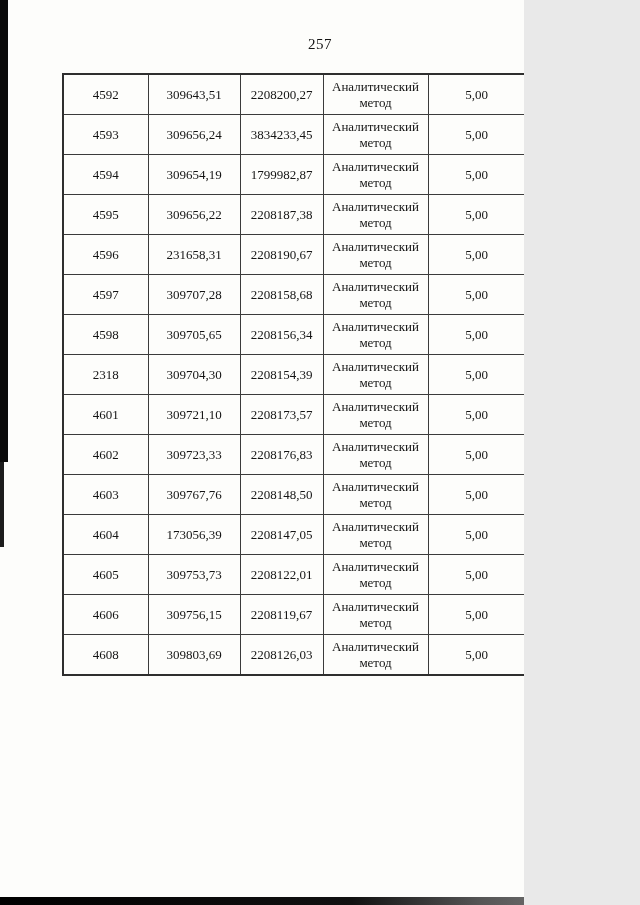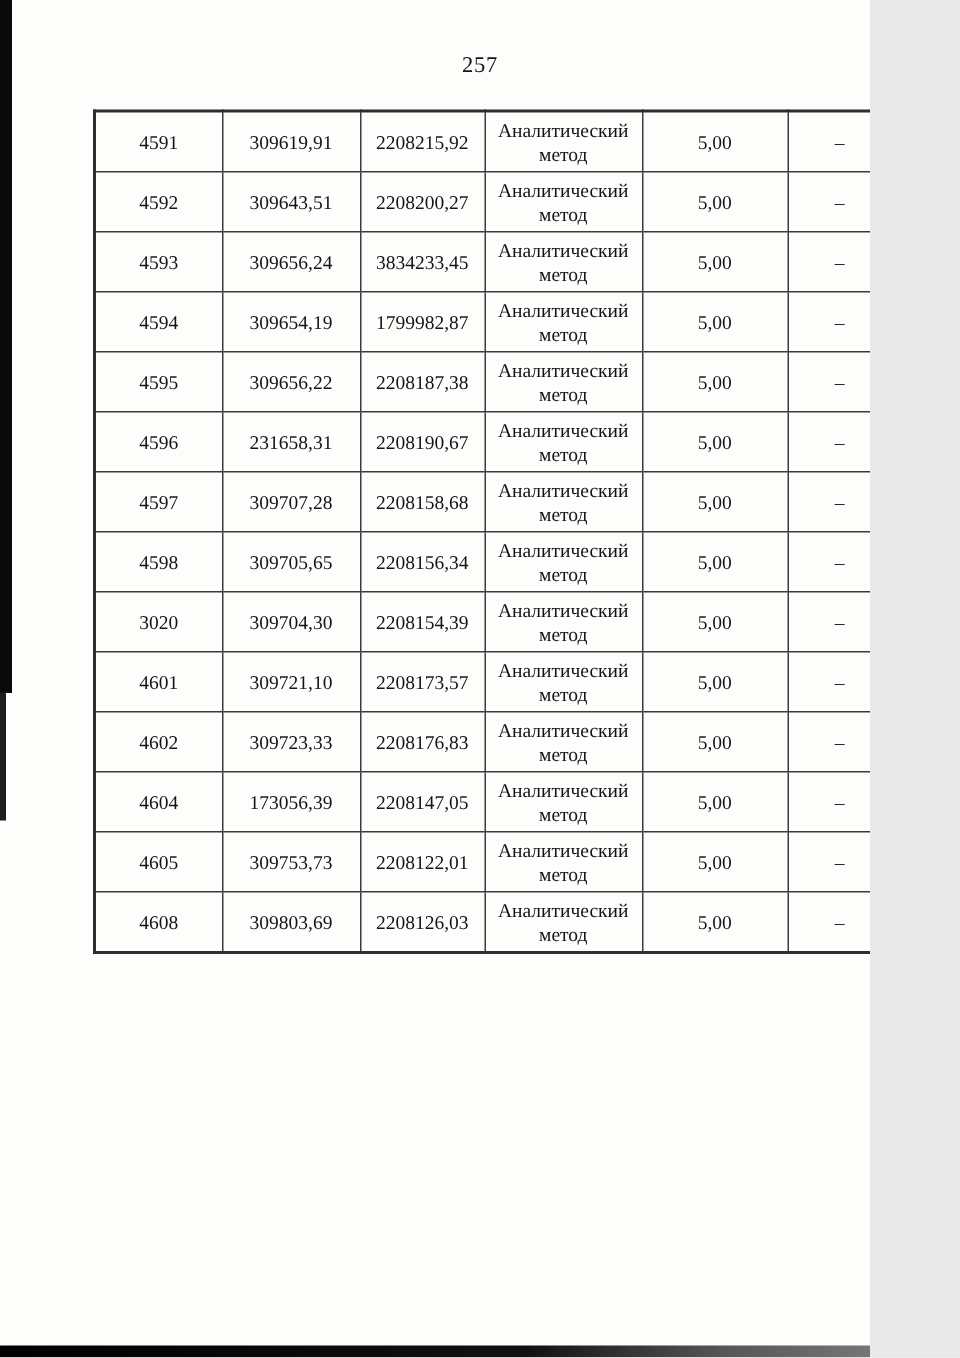--- a/index.html
+++ b/index.html
@@ -1,18 +1,18 @@
 <!DOCTYPE html>
 <html><head>
 <meta charset="utf-8">
 <style>
   html, body { margin:0; padding:0; background:#e9e9e9; }
   .page {
     position:relative;
-    width:580px; height:905px;
+    width:524px; height:905px;
     background:#fdfdfb;
     font-family:"Liberation Serif", serif;
     color:#141414;
     overflow:hidden;
   }
   .page-number {
     position:absolute;
     top:36px; left:0; width:640px;
     text-align:center;
     font-size:15px;
@@ -74,28 +74,20 @@
     <colgroup>
       <col style="width:85px">
       <col style="width:92px">
       <col style="width:83px">
       <col style="width:105px">
       <col style="width:97px">
       <col style="width:70px">
     </colgroup>
     <tbody>
         <tr>
-      <td class="c-id">4591</td>
-      <td class="c-x">309619,91</td>
-      <td class="c-y">2208215,92</td>
-      <td class="c-method">Аналитический метод</td>
-      <td class="c-value">5,00</td>
-      <td class="c-note">–</td>
-    </tr>
-        <tr>
       <td class="c-id">4592</td>
       <td class="c-x">309643,51</td>
       <td class="c-y">2208200,27</td>
       <td class="c-method">Аналитический метод</td>
       <td class="c-value">5,00</td>
       <td class="c-note">–</td>
     </tr>
         <tr>
       <td class="c-id">4593</td>
       <td class="c-x">309656,24</td>
@@ -138,21 +130,21 @@
     </tr>
         <tr>
       <td class="c-id">4598</td>
       <td class="c-x">309705,65</td>
       <td class="c-y">2208156,34</td>
       <td class="c-method">Аналитический метод</td>
       <td class="c-value">5,00</td>
       <td class="c-note">–</td>
     </tr>
         <tr>
-      <td class="c-id">3020</td>
+      <td class="c-id">2318</td>
       <td class="c-x">309704,30</td>
       <td class="c-y">2208154,39</td>
       <td class="c-method">Аналитический метод</td>
       <td class="c-value">5,00</td>
       <td class="c-note">–</td>
     </tr>
         <tr>
       <td class="c-id">4601</td>
       <td class="c-x">309721,10</td>
       <td class="c-y">2208173,57</td>
@@ -162,31 +154,47 @@
     </tr>
         <tr>
       <td class="c-id">4602</td>
       <td class="c-x">309723,33</td>
       <td class="c-y">2208176,83</td>
       <td class="c-method">Аналитический метод</td>
       <td class="c-value">5,00</td>
       <td class="c-note">–</td>
     </tr>
         <tr>
+      <td class="c-id">4603</td>
+      <td class="c-x">309767,76</td>
+      <td class="c-y">2208148,50</td>
+      <td class="c-method">Аналитический метод</td>
+      <td class="c-value">5,00</td>
+      <td class="c-note">–</td>
+    </tr>
+        <tr>
       <td class="c-id">4604</td>
       <td class="c-x">173056,39</td>
       <td class="c-y">2208147,05</td>
       <td class="c-method">Аналитический метод</td>
       <td class="c-value">5,00</td>
       <td class="c-note">–</td>
     </tr>
         <tr>
       <td class="c-id">4605</td>
       <td class="c-x">309753,73</td>
       <td class="c-y">2208122,01</td>
+      <td class="c-method">Аналитический метод</td>
+      <td class="c-value">5,00</td>
+      <td class="c-note">–</td>
+    </tr>
+        <tr>
+      <td class="c-id">4606</td>
+      <td class="c-x">309756,15</td>
+      <td class="c-y">2208119,67</td>
       <td class="c-method">Аналитический метод</td>
       <td class="c-value">5,00</td>
       <td class="c-note">–</td>
     </tr>
         <tr>
       <td class="c-id">4608</td>
       <td class="c-x">309803,69</td>
       <td class="c-y">2208126,03</td>
       <td class="c-method">Аналитический метод</td>
       <td class="c-value">5,00</td>

